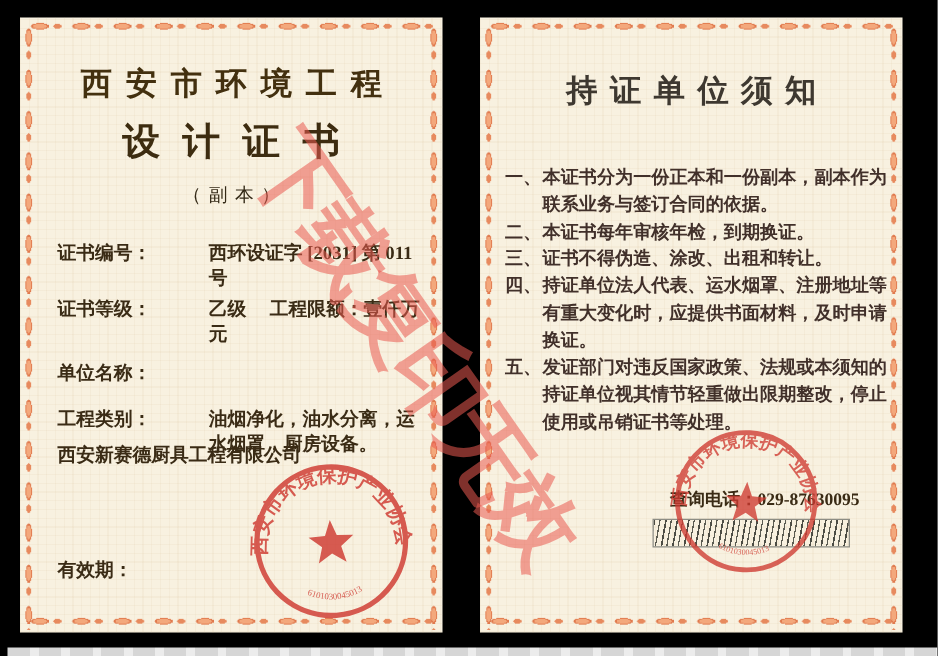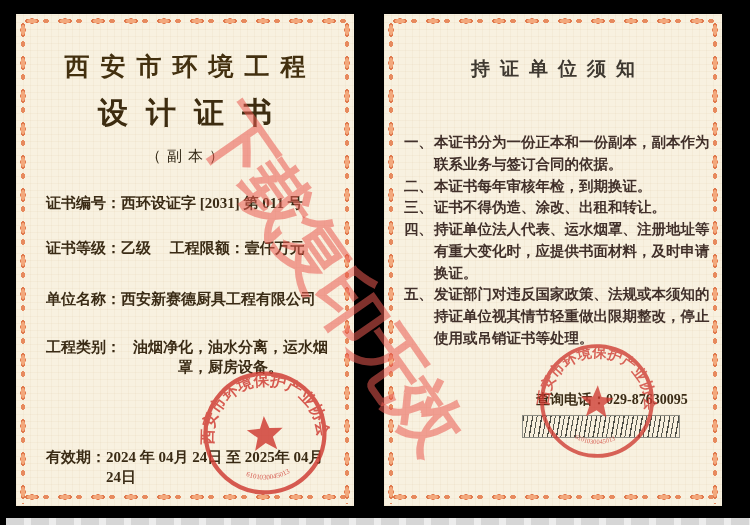--- a/index.html
+++ b/index.html
@@ -28,28 +28,28 @@
   .chain-v.left{left:2px;} .chain-v.right{right:2px;}
 
   
   .cert-title1{position:absolute;top:36px;left:0;right:0;text-align:center;
     font-size:25px;font-weight:bold;letter-spacing:11px;color:#43300f;text-indent:11px;}
   .cert-title2{position:absolute;top:79px;left:0;right:0;text-align:center;
     font-size:30px;font-weight:bold;letter-spacing:18px;color:#3d2c10;text-indent:18px;}
   .cert-subtitle{position:absolute;top:133px;left:0;right:0;text-align:center;
     font-size:15px;letter-spacing:6px;color:#332916;text-indent:6px;}
   .field-row{position:absolute;left:30px;right:14px;display:flex;
-    font-size:15px;font-weight:bold;color:#3a2b15;line-height:1.35;}
+    font-size:15px;font-weight:bold;color:#3a2b15;line-height:1.35;gap:46px;}
   .field-row .lbl{white-space:nowrap;}
   .field-row .val{flex:1;}
-  .r1{top:179px;} .r2{top:224px;} .r3{top:275px;} .r4{top:323px;text-align:center;} .r5{top:386px;} .r6{top:433px;}
+  .r1{top:179px;} .r2{top:224px;} .r3{top:275px;flex-direction:column;} .r4{top:312px;} .r5{top:386px;} .r6{top:433px;}
 
   
   .notice-title{position:absolute;top:42px;left:0;right:0;text-align:center;
-    font-size:19px;font-weight:bold;letter-spacing:10px;color:#3e3830;text-indent:10px;}
+    font-size:25px;font-weight:bold;letter-spacing:10px;color:#3e3830;text-indent:10px;}
   .notices{position:absolute;top:118px;left:20px;right:12px;}
   .notice{display:flex;font-size:14.5px;font-weight:600;color:#41302a;line-height:1.5;}
   .notice .num{flex:0 0 30px;}
   .notice .txt{flex:1;}
   .phone-row{position:absolute;top:377px;left:152px;font-size:14px;font-weight:bold;color:#3a2b15;}
   .barcode{position:absolute;top:401px;left:138px;width:156px;height:21px;
     border:1px solid #8d8d85;background:
       repeating-linear-gradient(100deg, #4c4c44 0 1.3px, rgba(0,0,0,0) 1.3px 4.4px,
         #5a5a50 4.4px 5.4px, rgba(0,0,0,0) 5.4px 9px);}
 
@@ -95,21 +95,20 @@
       <span class="val">西安新赛德厨具工程有限公司</span>
     </div>
     <div class="field-row r4">
       <span class="lbl">工程类别：</span>
       <span class="val">油烟净化，油水分离，运水烟罩，厨房设备。</span>
     </div>
     <div class="field-row r5">
     </div>
     <div class="field-row r6">
       <span class="lbl">有效期：</span>
-      <span class="val">2024 年 04月 24日 至 2025年 04月 24日</span>
     </div>
 
     <svg class="stamp sleft" width="132" height="132" viewBox="0 0 140 140">
       <circle cx="70" cy="70" r="63" fill="none" stroke="currentColor" stroke-width="4.5"></circle>
       <path id="sA1" d="M 15 86 A 56 56 0 1 1 125 86" fill="none"></path>
       <text font-size="16.5" fill="currentColor" font-weight="bold">
         <textPath href="#sA1" startOffset="50%" text-anchor="middle">西安市环境保护产业协会</textPath>
       </text>
       <polygon fill="currentColor" points="70,52 75,65.1 89,65.8 78.1,74.6 81.8,88.2 70,80.5 58.2,88.2 61.9,74.6 51,65.8 65,65.1"></polygon>
       <path id="sA2" d="M 28 98 A 52 52 0 0 0 112 98" fill="none"></path>

